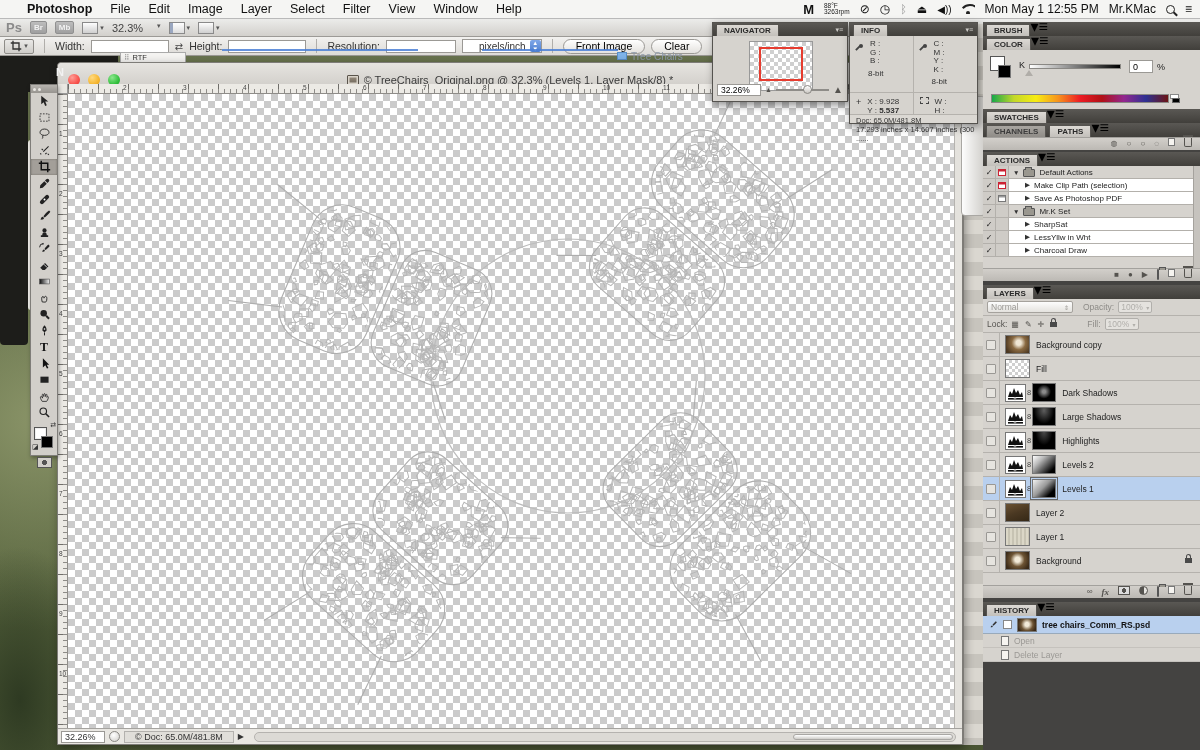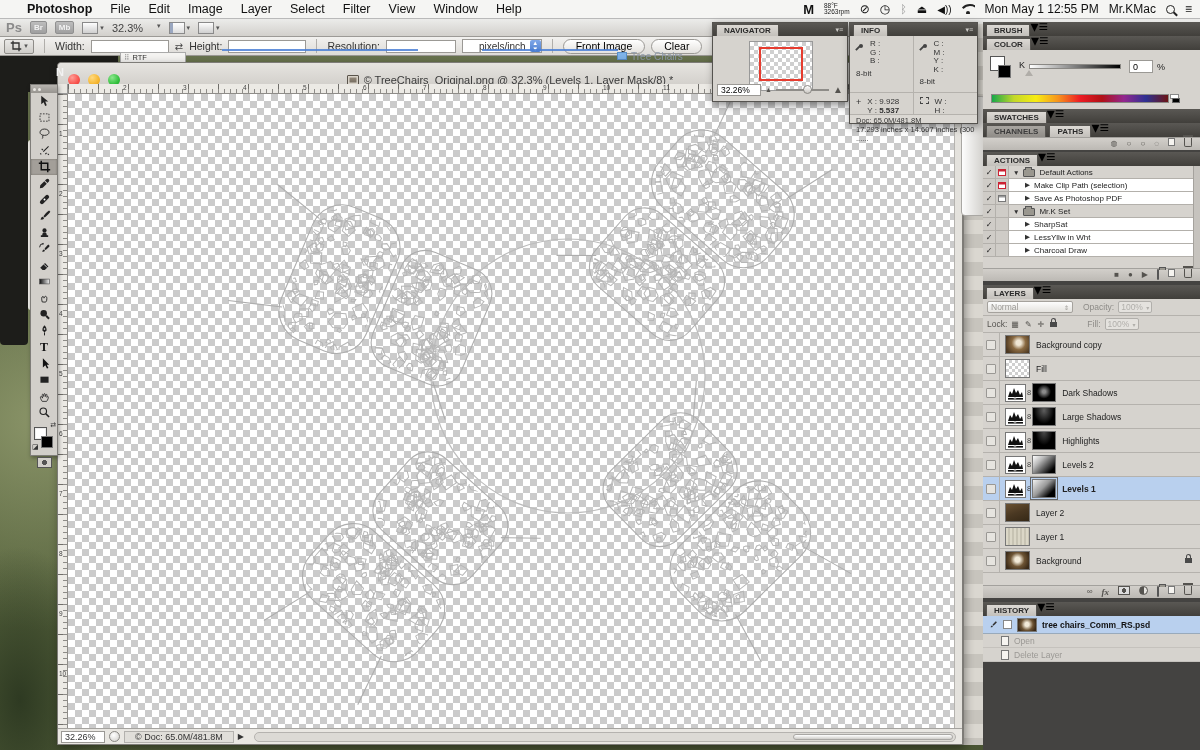--- a/index.html
+++ b/index.html
@@ -109,21 +109,21 @@
   .nav-zoom{width:44px;height:12px;background:#fff;border:1px solid #9b9995;font-size:8.5px;padding-left:3px;line-height:11px}
   .nav-slider{flex:1;height:2px;background:#8e8c88;position:relative}
   .nav-slider .knob{position:absolute;left:50%;top:-3.5px;width:9px;height:9px;border-radius:50%;background:linear-gradient(#fff,#c9c6c1);border:1px solid #8a8884}
   .mtn{color:#55534f;font-size:7px}
   .mtn.big{font-size:10px}
   #info{left:849px;top:22px;width:129px;height:102px}
   #info .quad{position:absolute;left:0;top:13px;right:0;height:56px;display:grid;grid-template-columns:1fr 1fr;font-size:8px;color:#333}
   #info .cell{padding:4px 2px 0 6px;position:relative}
   #info .cell.l{border-right:1px solid #b5b2ad}
   #info .lbl{display:block;text-align:left;line-height:8.5px;margin-left:14px}
-  #info .bit{margin-top:4px;margin-left:0;display:block;line-height:8px}
+  #info .bit{margin-top:4px;margin-left:12px;display:block;line-height:8px}
   #info .coords{position:absolute;top:69px;left:0;right:0;height:22px;border-top:1px solid #b5b2ad;display:grid;grid-template-columns:1fr 1fr;font-size:8px;color:#333}
   #info .xy{display:flex;gap:6px;padding:4px 0 0 6px;border-right:1px solid #b5b2ad}
   #info .foot{position:absolute;top:91px;left:0;right:0;bottom:0;border-top:1px solid #b5b2ad;font-size:7.5px;color:#333;padding:1px 0 0 6px;line-height:9px;background:#dbd8d3}
   .i-eyedrop{display:inline-block;width:8px;height:8px;position:relative}
   .i-eyedrop:before{content:"";position:absolute;left:0;top:3px;width:6px;height:2px;background:#444;transform:rotate(-45deg)}
   .i-eyedrop:after{content:"";position:absolute;right:0;top:0;width:4px;height:4px;background:#444;border-radius:50%}
   .i-cross{font-size:9px;color:#333}
   .i-rect{display:inline-block;width:9px;height:7px;border:1px dashed #444}
 
   
@@ -1571,21 +1571,21 @@
         </span>
       <span class="th-levels">
           <svg width="19" height="16" viewBox="0 0 19 16">
             <path d="M2 12 L4 6 6 9 8 3 10 8 12 5 14 10 16 7 17 12 Z" fill="#111"></path>
             <rect x="2" y="13" width="15" height="1.6" fill="#111"></rect>
             <circle cx="9" cy="13.8" r="1.4" fill="#888"></circle>
           </svg>
         </span>
       <span class="chain8">8</span>
       <span class="mask-th m-lv1"></span>
-      <span class="lay-name" style="font-weight:bold">Levels 1</span>
+      <span class="lay-name" style="font-weight:normal">Levels 1</span>
     </div>
     <div class="lay-row">
       <span class="eye-cell">
           <span class="eye-box"></span>
         </span>
       <span class="thumb th-layer2"></span>
       <span class="lay-name">Layer 2</span>
     </div>
     <div class="lay-row">
       <span class="eye-cell">

